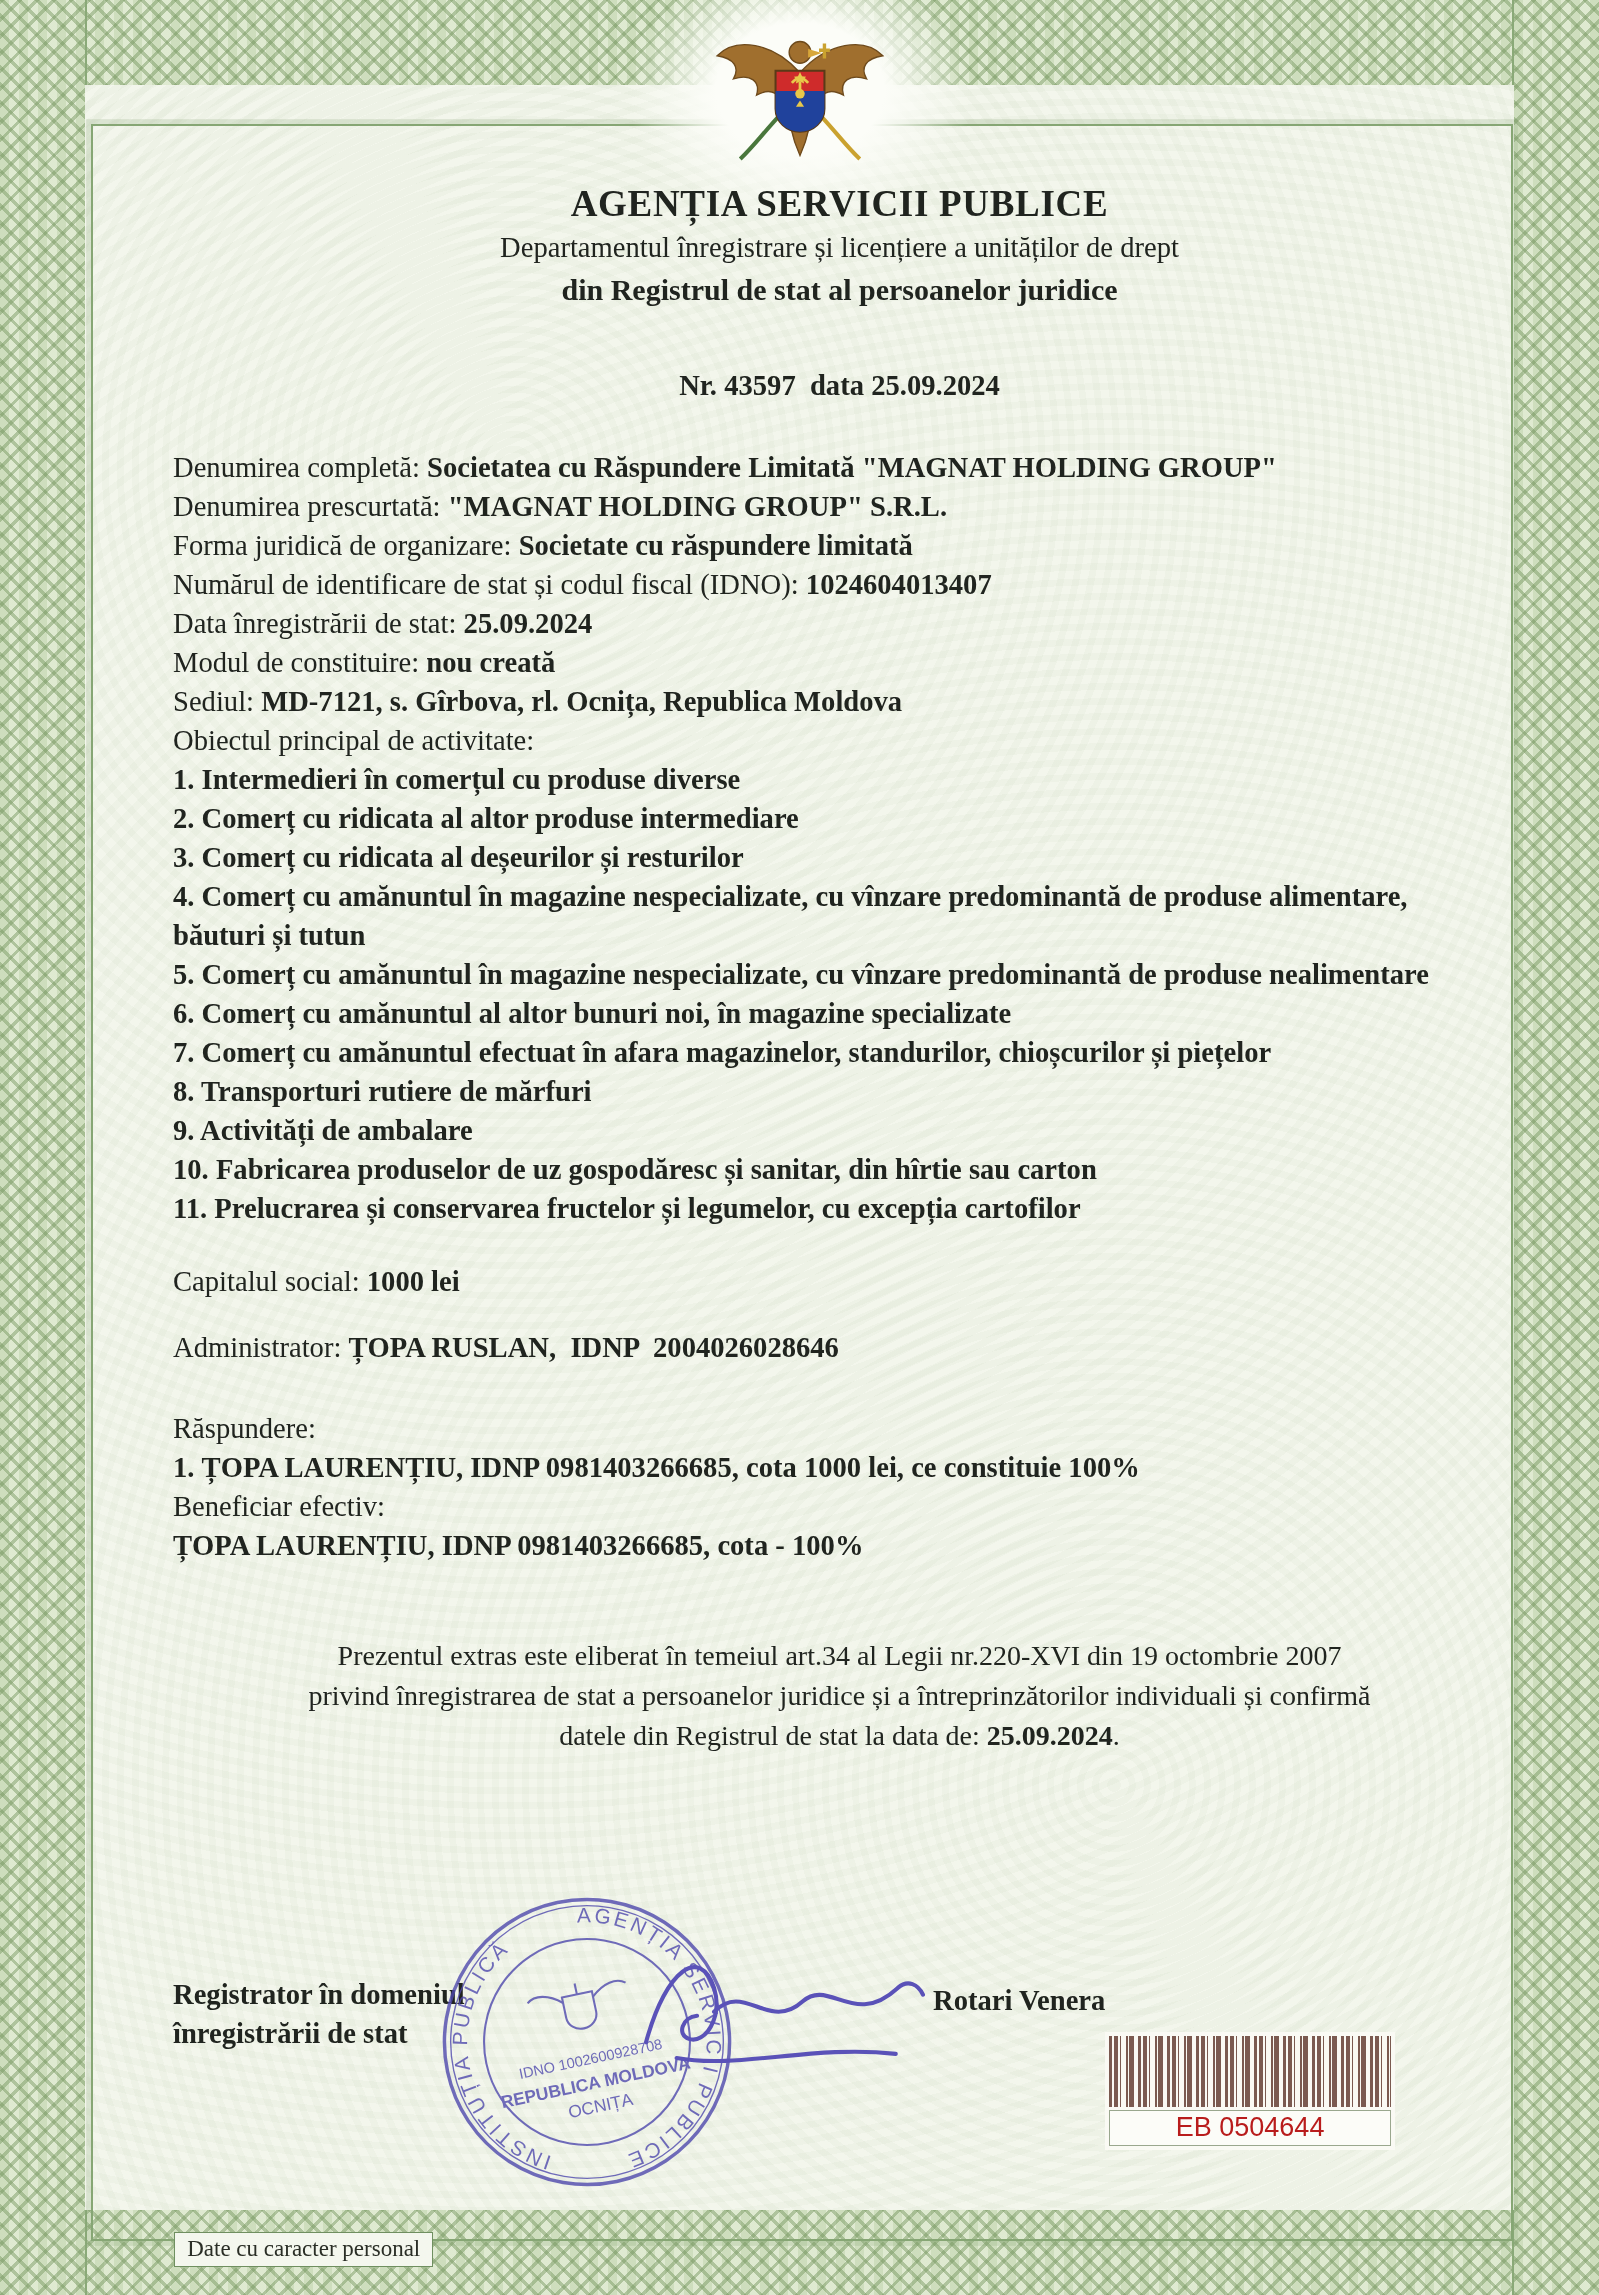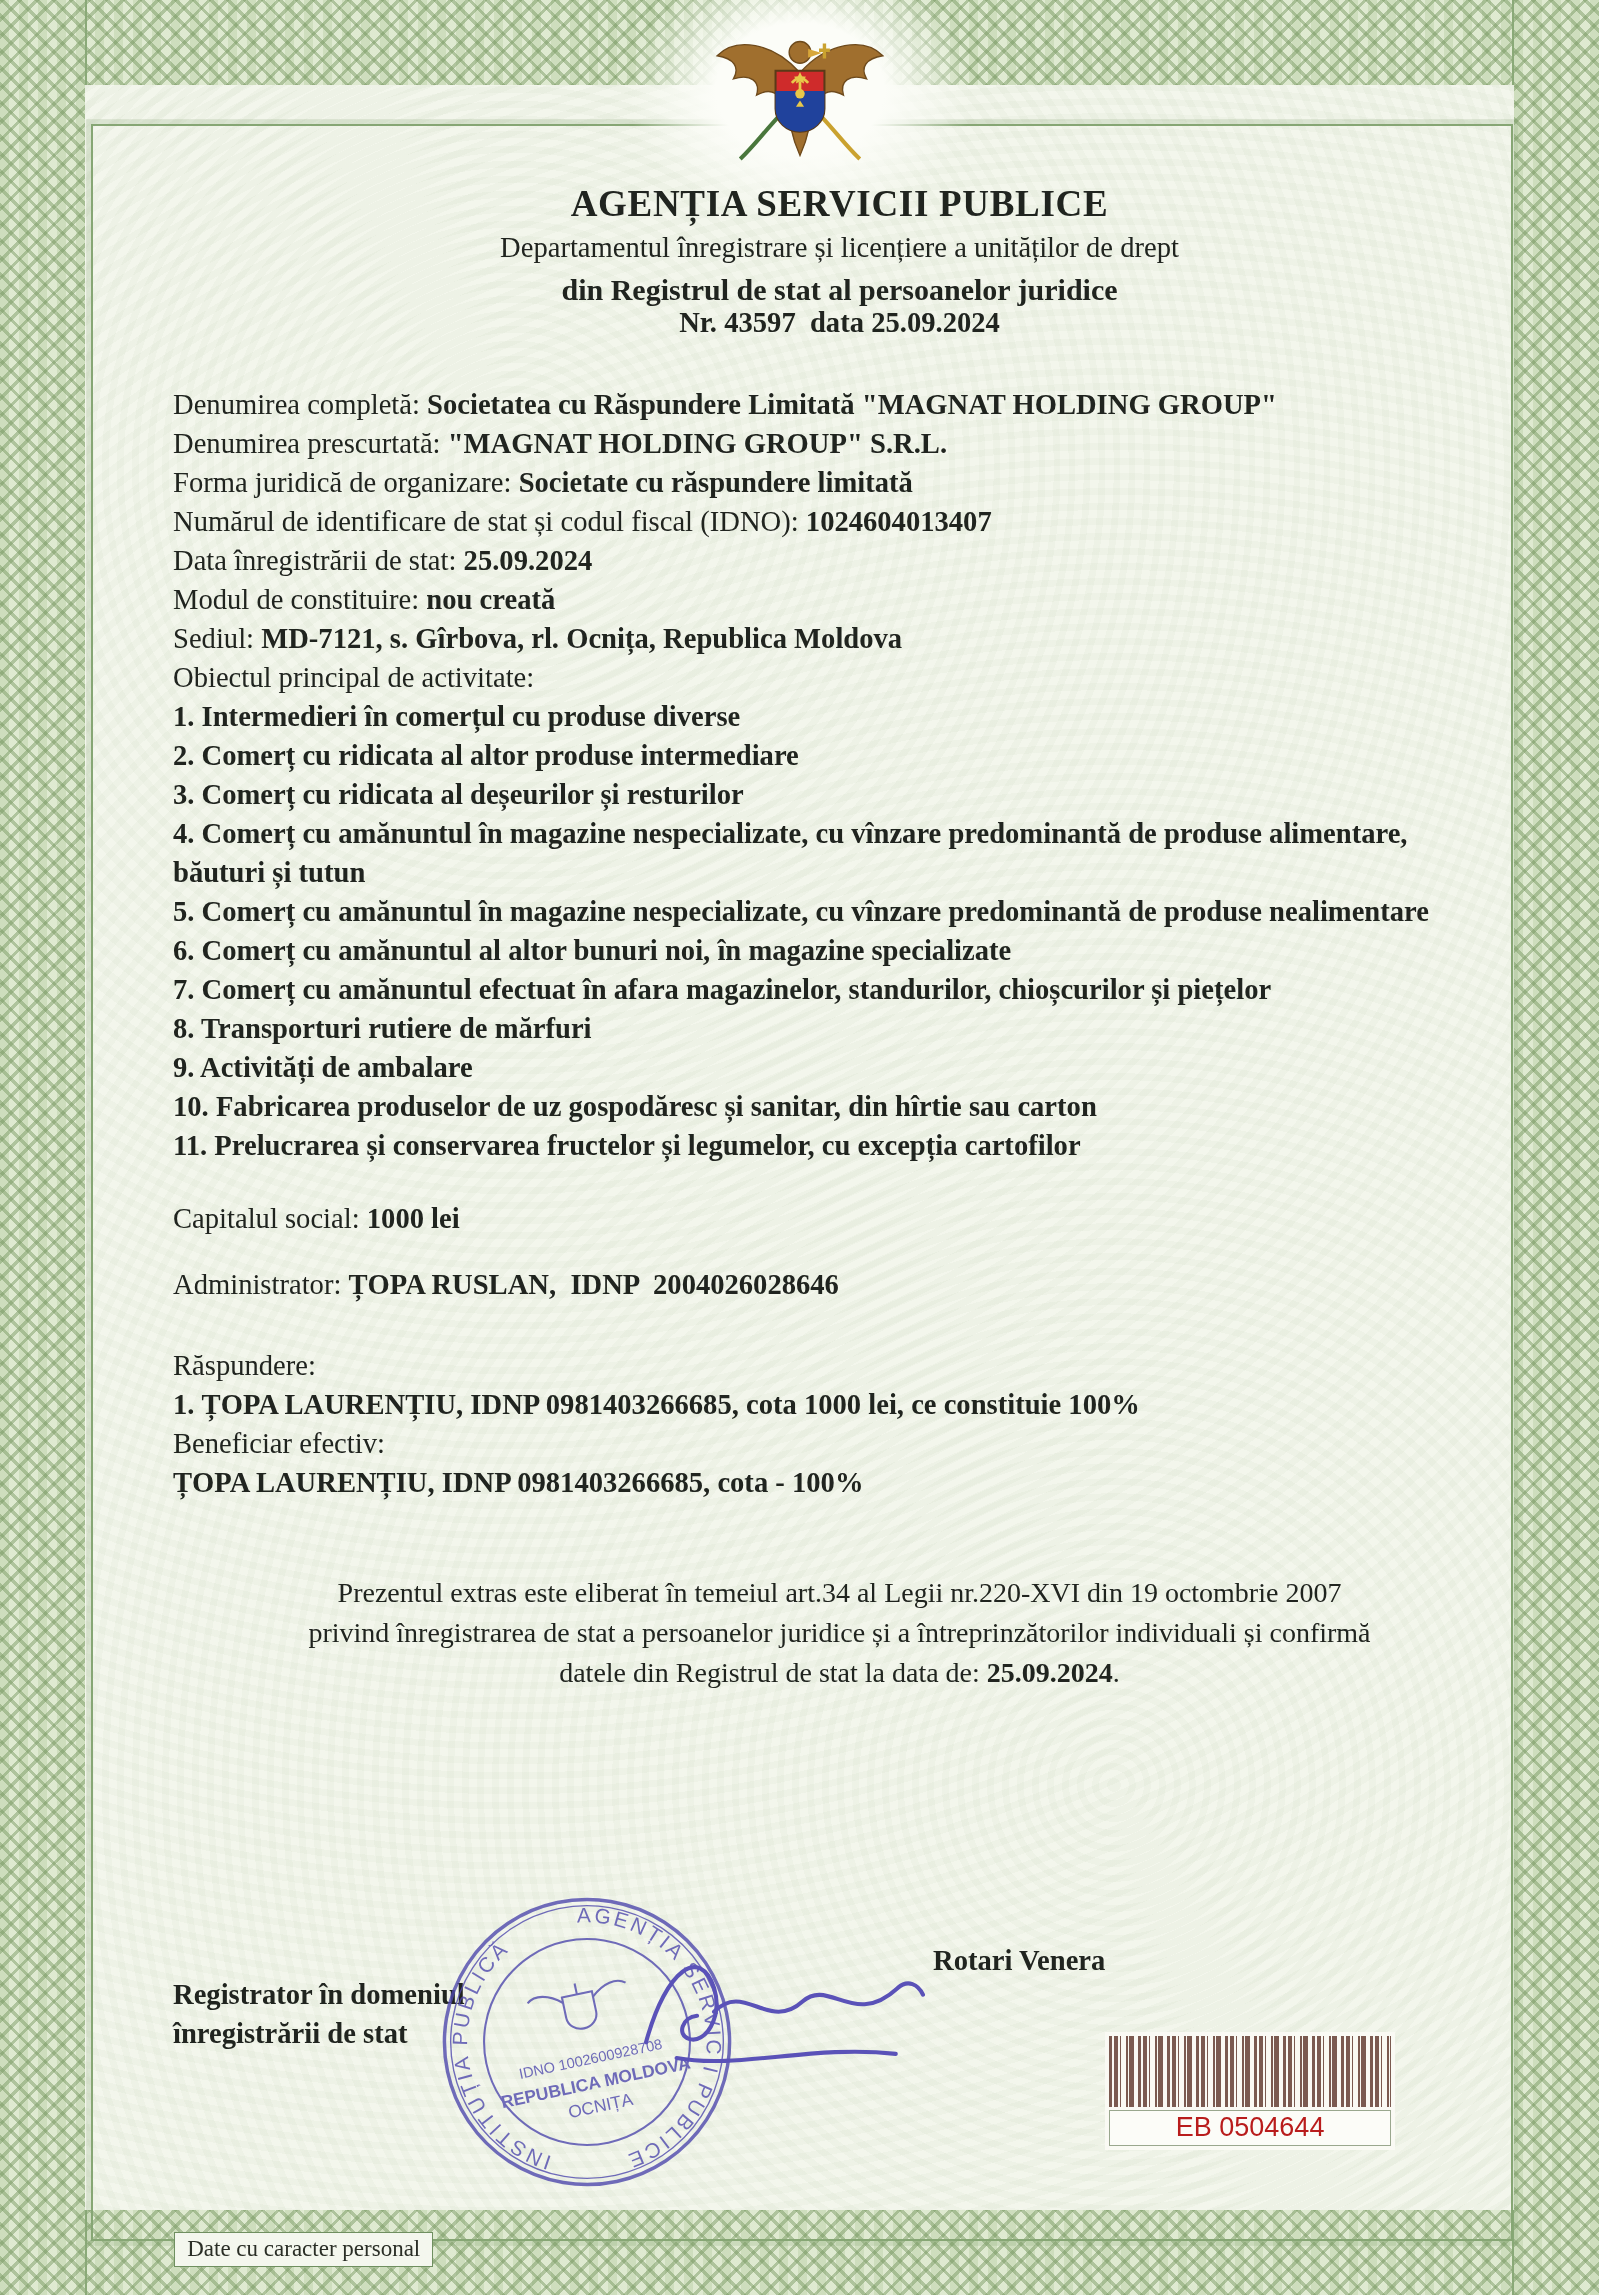--- a/index.html
+++ b/index.html
@@ -48,38 +48,38 @@
     background:radial-gradient(ellipse at 50% 40%, #fcfdf8 35%, rgba(252,253,248,0) 72%);
   }
   .coat-of-arms{position:absolute;left:698px;top:15px;z-index:4;}
 
   
   .content{position:absolute;left:173px;top:182px;width:1333px;z-index:5;}
   .agency{font-size:37px;font-weight:bold;text-align:center;letter-spacing:0.7px;}
   .department{font-size:28.6px;text-align:center;margin-top:6.8px;}
   .doc-title{font-size:39px;font-weight:bold;text-align:center;letter-spacing:4.1px;margin-top:53px;}
   .doc-subtitle{font-size:30px;font-weight:bold;text-align:center;margin-top:9.5px;}
-  .nr-line{font-size:28.6px;font-weight:bold;text-align:center;white-space:pre-wrap;}
+  .nr-line{font-size:28.6px;font-weight:bold;text-align:center;margin-top:63px;white-space:pre-wrap;}
 
   .body-block{margin-top:46px;font-size:28.6px;line-height:39px;}
   .line{white-space:normal;}
   .lbl{font-weight:normal;}
   .val{font-weight:bold;white-space:pre-wrap;}
   .activity{font-weight:bold;}
   .capital{margin-top:34px;}
   .administrator{margin-top:27px;}
   .assoc-heading{margin-top:42px;}
 
   .legal{margin:71px -42px 0 -42px;text-align:center;font-size:28px;line-height:40px;}
   .legal-line{white-space:nowrap;}
   .legal b{font-weight:bold;}
 
   
   .registrar{position:absolute;left:173px;top:1975px;z-index:6;font-size:28.6px;line-height:39px;font-weight:bold;}
-  .registrar-name{position:absolute;left:933px;top:1945px;z-index:6;font-size:28.6px;font-weight:bold;}
+  .registrar-name{position:absolute;left:933px;top:1985px;z-index:6;font-size:28.6px;font-weight:bold;}
 
   .stamp{position:absolute;left:434px;top:1889px;z-index:7;}
   .signature{position:absolute;left:629px;top:1930px;z-index:8;}
 
   .barcode{position:absolute;left:1105px;top:2032px;width:282px;z-index:6;background:#fafaf4;padding:4.1px;}
   .bars{
     height:71px;
     background:repeating-linear-gradient(90deg,
       #7b5a50 0 2.7px,  #faf9f3 2.7px 4.8px,
       #7b5a50 4.8px 8.8px,#faf9f3 8.8px 11px,

